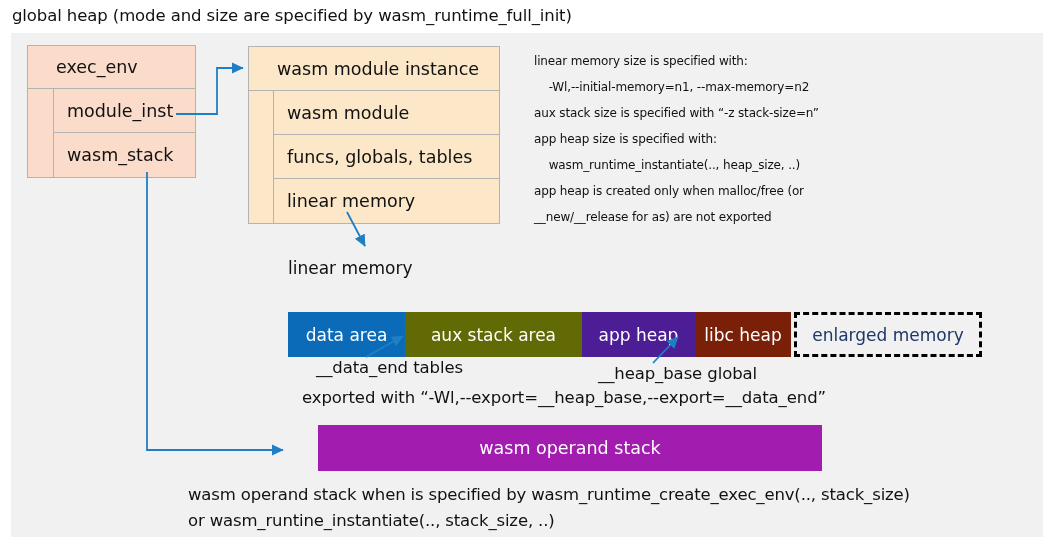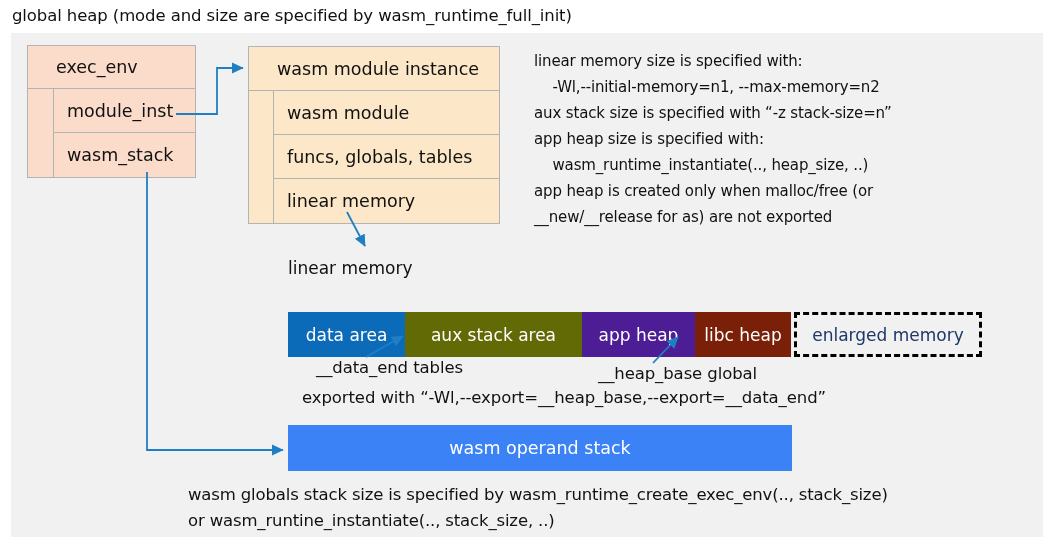--- a/index.html
+++ b/index.html
@@ -110,21 +110,21 @@
   #module-instance-box .hdr { height: 44px; }
   #module-instance-box .gutter { width: 25px; }
   #module-instance-box .row { height: 44px; }
 
   
   .note {
     position: absolute;
     left: 534px;
     top: 48px;
     width: 500px;
-    font-size: 15px;
+    font-size: 12px;
     line-height: 26px;
     color: #111;
     white-space: pre;
     letter-spacing: -0.15px;
   }
 
   
   .lm-label {
     position: absolute;
     left: 288px;
@@ -257,23 +257,23 @@
       <div class="seg" style="width: 177px; background: rgb(98, 106, 6); color: rgb(255, 255, 255);">aux stack area</div>
       <div class="seg" style="width: 113px; background: #4c1d95; color: rgb(255, 255, 255);">app heap</div>
       <div class="seg" style="width: 96px; background: rgb(122, 32, 8); color: rgb(255, 255, 255);">libc heap</div>
       <div class="seg dashed" style="width: 188px; color: rgb(29, 55, 104);">enlarged memory</div>
     </div>
 
   <div class="cap" id="cap-data-end">__data_end tables</div>
   <div class="cap" id="cap-heap-base">__heap_base global</div>
   <div class="cap" id="cap-exported">exported with “-Wl,--export=__heap_base,--export=__data_end”</div>
 
-  <div id="operand-stack-box" style="background: #3b82f6; color: rgb(255, 255, 255);">wasm operand stack</div>
-
-  <div id="bottom-note">wasm globals stack size is specified by wasm_runtime_create_exec_env(.., stack_size)
+  <div id="operand-stack-box" style="background: #a21caf; color: rgb(255, 255, 255); margin-left: 30px;">wasm operand stack</div>
+
+  <div id="bottom-note">wasm operand stack when is specified by wasm_runtime_create_exec_env(.., stack_size)
 or wasm_runtine_instantiate(.., stack_size, ..)</div>
 
   <svg id="arrows" viewBox="0 0 1054 547" width="1054" height="547">
     <defs>
       <marker id="ah" markerWidth="7" markerHeight="7" refX="6.2" refY="3.5" orient="auto" markerUnits="strokeWidth">
         <path d="M0,0.4 L6.6,3.5 L0,6.6 z" fill="#1f7fc4"></path>
       </marker>
     </defs>
 
     <path d="M176,114 L217,114 L217,68 L243,68" fill="none" stroke="#1f7fc4" stroke-width="1.8" marker-end="url(#ah)"></path>

